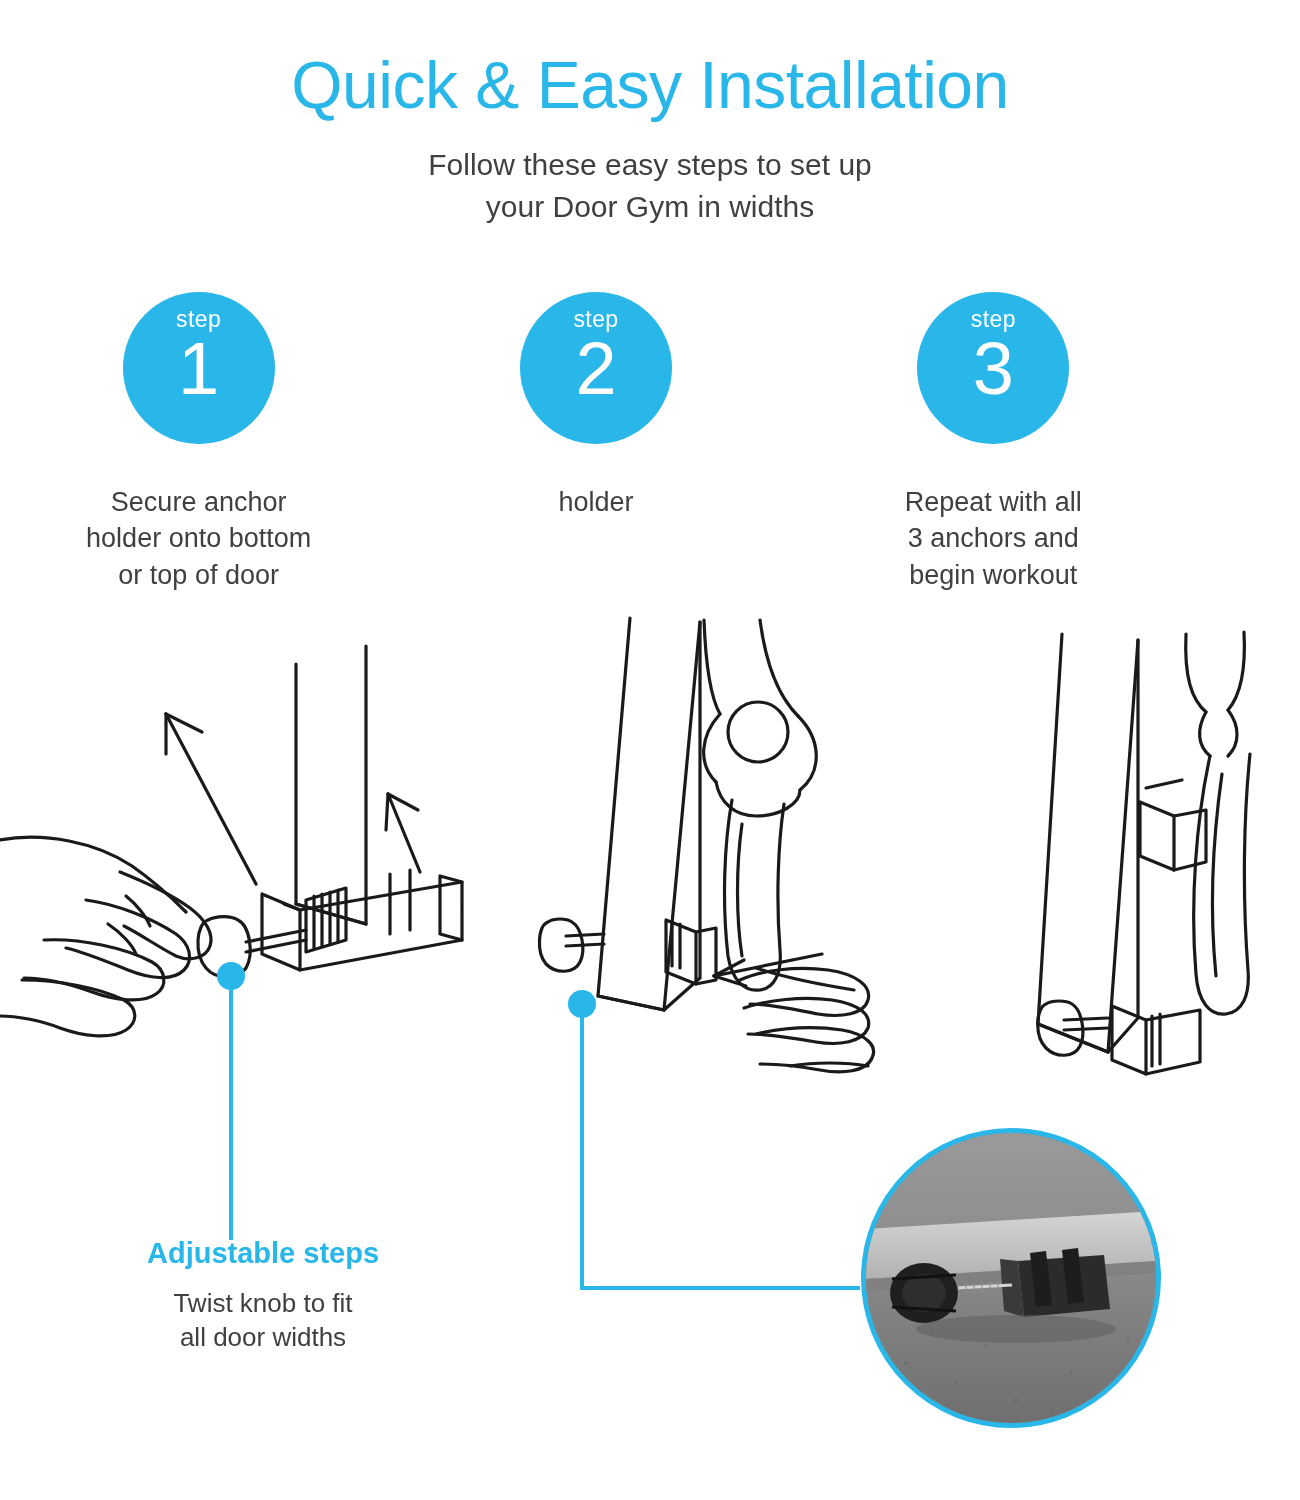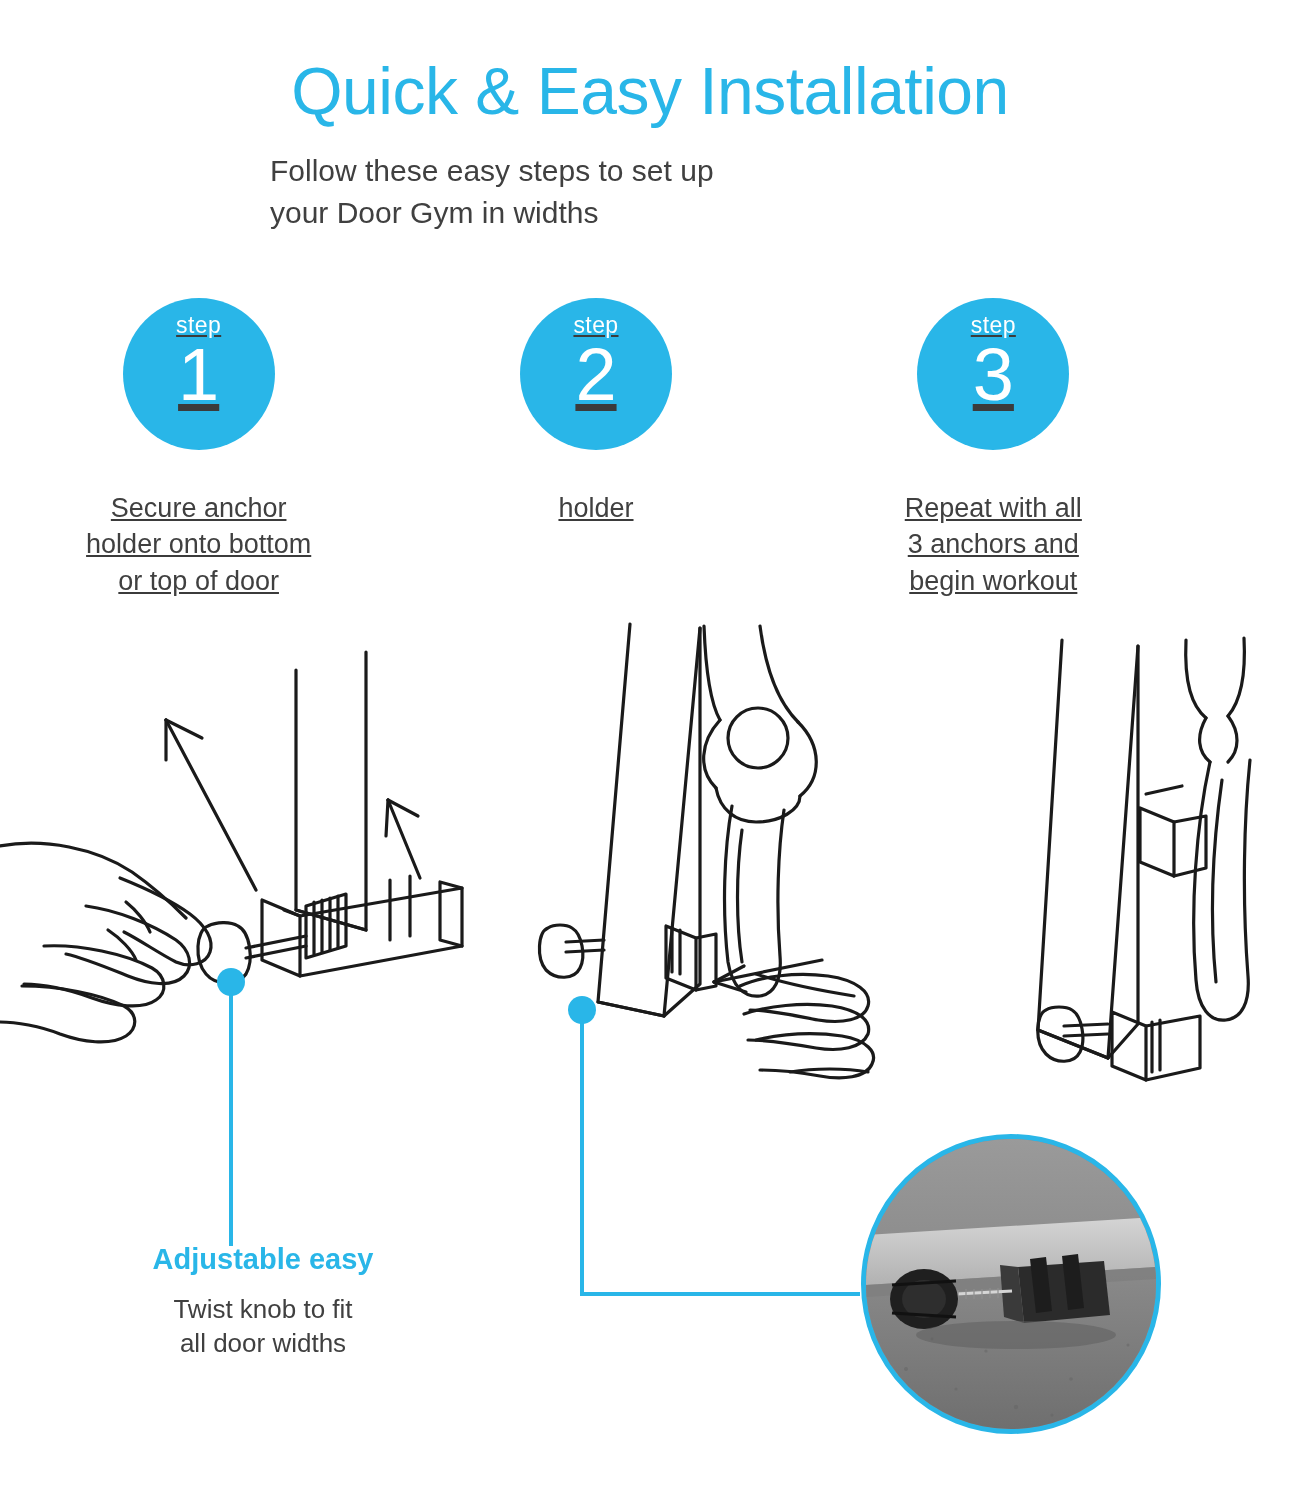--- a/index.html
+++ b/index.html
@@ -21,42 +21,41 @@
     height: 1500px;
   }
 
   
   .title {
     text-align: center;
     color: #29b6e8;
     font-size: 66px;
     font-weight: 400;
     letter-spacing: -0.5px;
-    margin: 10px;
+    margin: 4px;
     padding-top: 45px;
     line-height: 1.1;
   }
   .subtitle {
-    text-align: left;
+    text-align: center;
     font-size: 30px;
     color: #404040;
     line-height: 1.4;
     margin: 22px auto 0 auto;
     width: 760px;
     font-weight: 400;
   }
 
   
   .steps {
     position: absolute;
     top: 288px;
     left: 0;
     width: 1192px;
     display: flex;
-    text-decoration: underline;
   }
   .step-col {
     width: 433px;
     display: flex;
     flex-direction: column;
     align-items: center;
   }
   .badge {
     width: 152px;
     height: 152px;
@@ -300,21 +299,21 @@
       <g stroke="#29b6e8" stroke-width="4" fill="none">
         <path d="M231 372 L231 636"></path>
         <path d="M582 400 L582 684 L860 684"></path>
       </g>
       <circle cx="231" cy="372" r="14" fill="#29b6e8"></circle>
       <circle cx="582" cy="400" r="14" fill="#29b6e8"></circle>
     </svg>
   </div>
 
   <div class="callout">
-    <div class="callout-title">Adjustable easy</div>
+    <div class="callout-title">Adjustable steps</div>
     <div class="callout-body">
       <div>Twist knob to fit</div>
       <div>all door widths</div>
     </div>
   </div>
 
   <div class="photo-inset">
     <svg width="290" height="290" viewBox="0 0 290 290" xmlns="http://www.w3.org/2000/svg">
       <defs>
         <linearGradient id="floorGrad" x1="0" y1="0" x2="0" y2="1">

